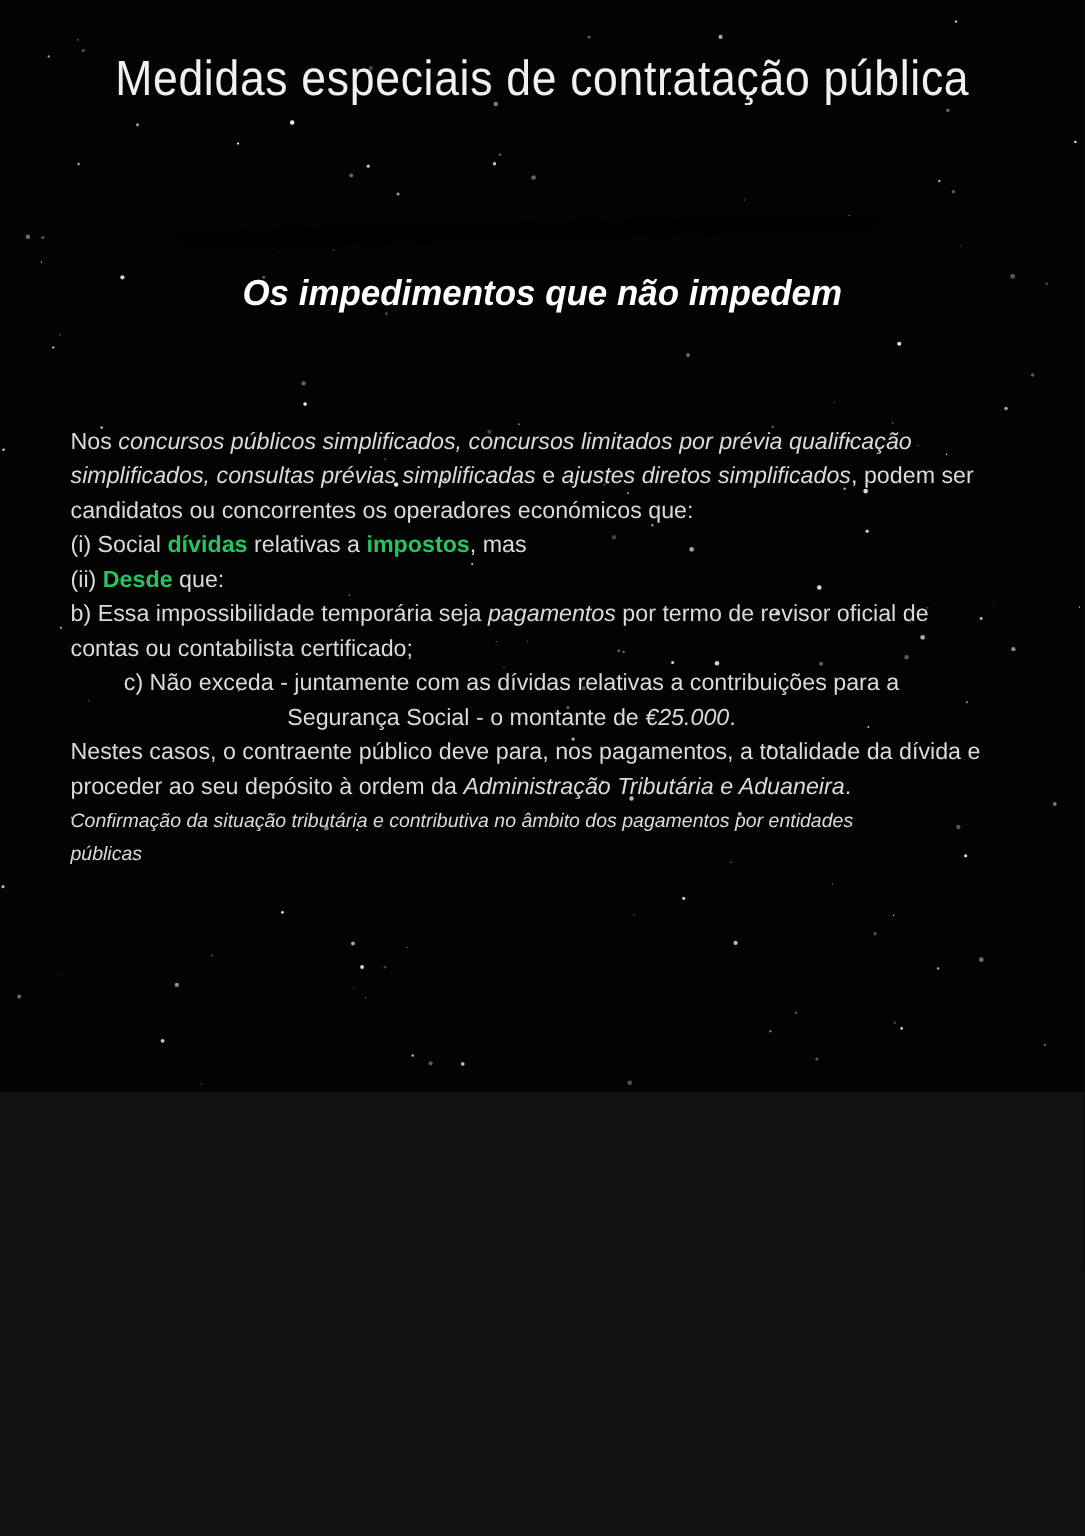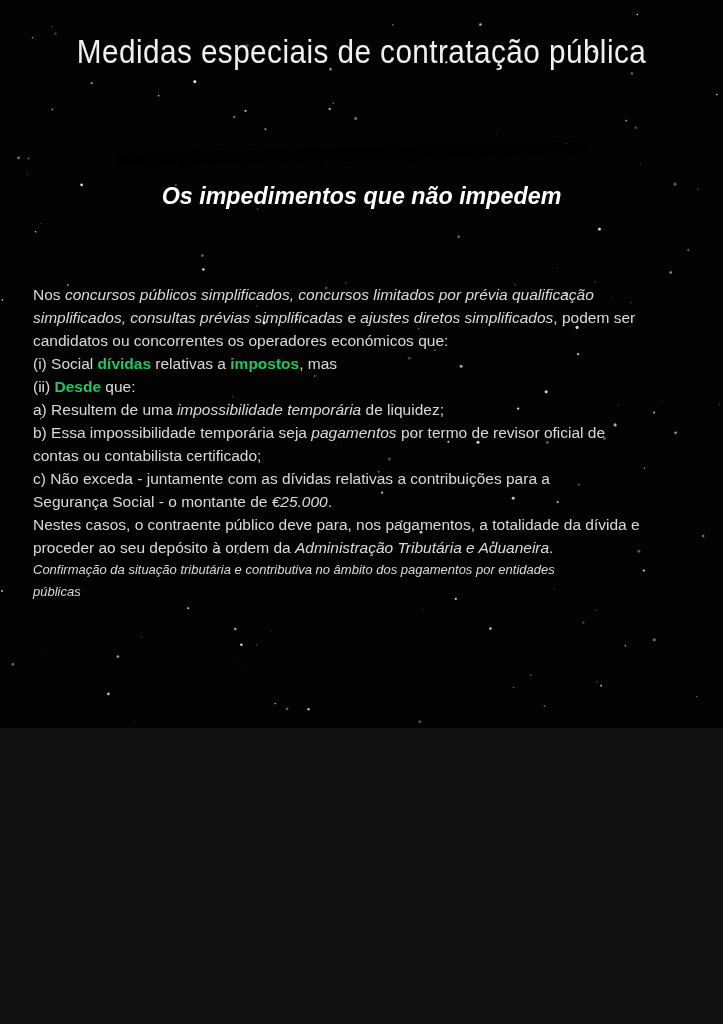--- a/index.html
+++ b/index.html
@@ -47,35 +47,35 @@
     margin: 0;
     text-align: center;
     font-size: 24px;
     font-weight: 700;
     font-style: italic;
     color: #ffffff;
     transform: scaleX(0.97);
   }
   .content {
     position: absolute;
-    left: 33px;
+    left: 47px;
     top: 283px;
     width: 648px;
     color: var(--text);
     font-size: 15.5px;
     line-height: 23px;
   }
   .content p { margin: 0; }
   .intro        { margin: 0; }
   .item-roman-i { margin: 23px 0 0 16px; }
   .item-roman-ii{ margin: 17px 0 0 16px; }
   .item-letter  { margin-left: 53px; width: 588px; }
   .item-a { margin-top: 20px; }
   .item-b { margin-top: 19px; }
-  .item-c { margin-top: 21px; }
+  .item-c { margin-top: 21px; text-align: center; }
   .para-retention { margin-top: 39px; }
   .para-exception { margin-top: 15px; }
   .quote {
     margin: 21px 0 0 72px;
     width: 560px;
     font-size: 13px;
     font-style: italic;
     line-height: 22px;
   }
   em { font-style: italic; }
@@ -303,21 +303,20 @@
   <h2 class="subtitle">Os impedimentos que não impedem</h2>
 
   <div class="content">
 
     <p class="intro"><span>Nos </span><em>concursos públicos simplificados, concursos limitados por prévia qualificação simplificados, consultas prévias simplificadas</em><span> e </span><em>ajustes diretos simplificados</em><span>, podem ser candidatos ou concorrentes os operadores económicos que:</span></p>
 
     <p class="item-roman-i"><span>(i) Social </span><strong>dívidas</strong><span> relativas a </span><strong>impostos</strong><span>, mas</span></p>
 
     <p class="item-roman-ii"><span>(ii) </span><strong>Desde</strong><span> que:</span></p>
 
-    <p class="item-letter item-a"><span>a) Resultem de uma </span><em>impossibilidade temporária</em><span> de liquidez;</span></p>
 
     <p class="item-letter item-b"><span>b) Essa impossibilidade temporária seja </span><em>pagamentos</em><span> por termo de revisor oficial de contas ou contabilista certificado;</span></p>
 
     <p class="item-letter item-c"><span>c) Não exceda - juntamente com as dívidas relativas a contribuições para a Segurança Social - o montante de </span><em>€25.000</em><span>.</span></p>
 
     <p class="para-retention"><span>Nestes casos, o contraente público deve para, nos pagamentos, a totalidade da dívida e proceder ao seu depósito à ordem da </span><em>Administração Tributária e Aduaneira</em><span>.</span></p>
 
 
     <p class="quote">Confirmação da situação tributária e contributiva no âmbito dos pagamentos por entidades públicas</p>
 

